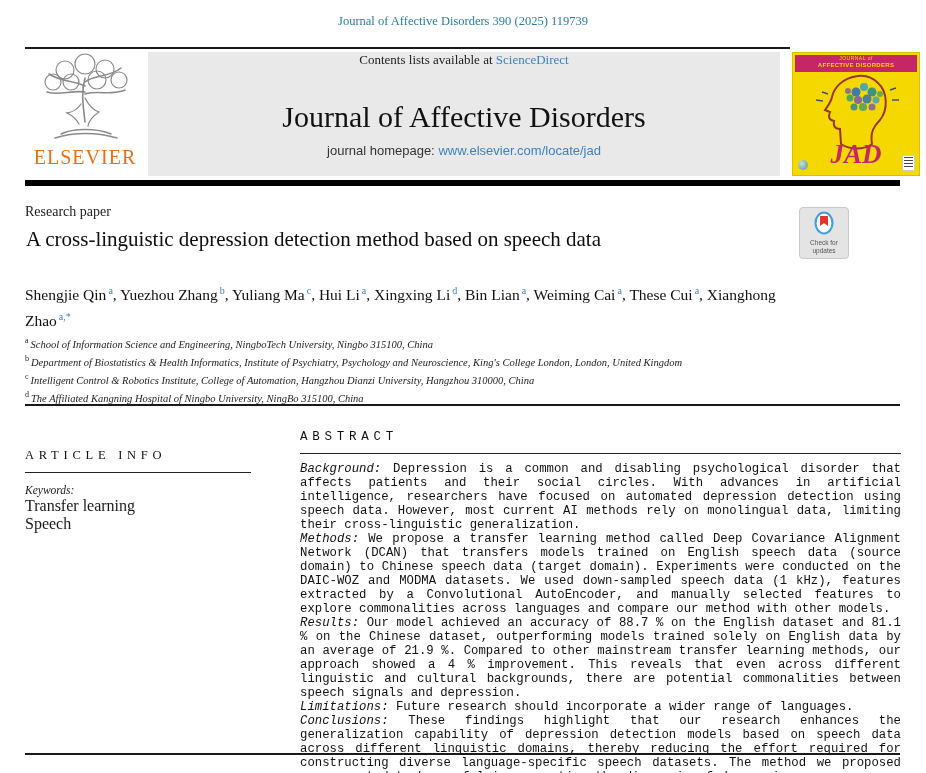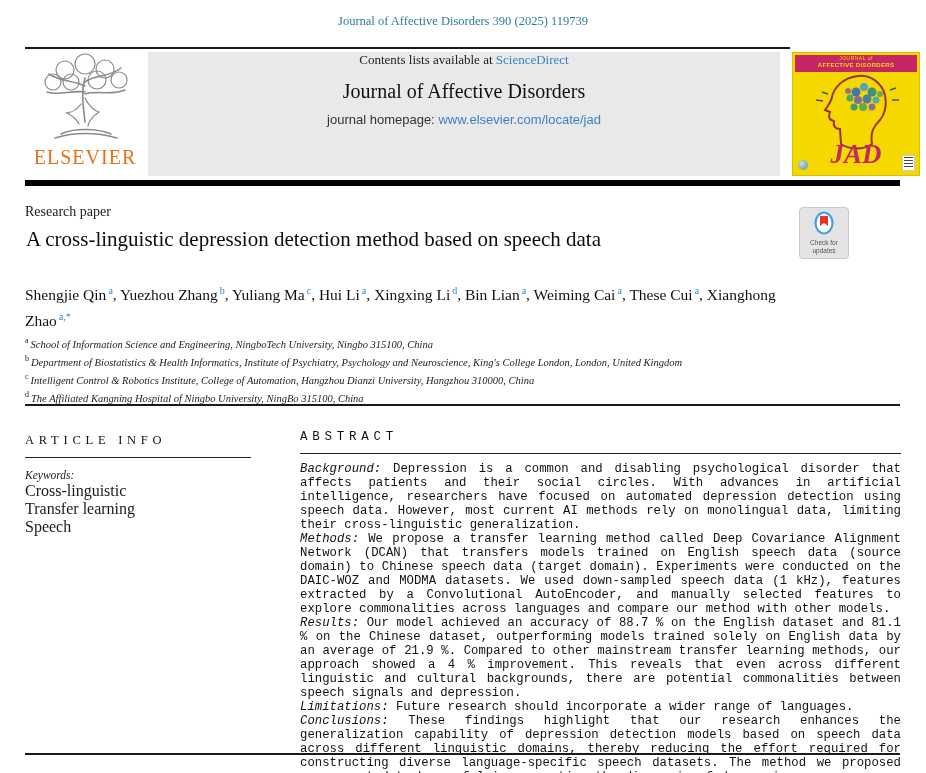--- a/index.html
+++ b/index.html
@@ -19,21 +19,21 @@
 
   
   .masthead{position:absolute;top:52px;left:25px;width:875px;height:124px;}
   .logo{position:absolute;left:0;top:0;width:120px;height:124px;text-align:center;}
   .logo svg{display:block;margin:0 auto;}
   .logo-text{font-size:20px;letter-spacing:1px;color:#e8701a;font-family:"Liberation Serif",serif;
              margin-top:-2px;}
   .banner{position:absolute;left:123px;top:0;width:632px;height:124px;background:#e9e9e9;
           text-align:center;}
   .contents-line{font-size:13px;color:#222;}
-  .journal-title{margin-top:12px;font-size:20px;color:#111;}
+  .journal-title{margin-top:32px;font-size:30px;color:#111;}
   .homepage-line{margin-top:9px;font-size:13px;font-family:"Liberation Sans",sans-serif;color:#333;}
   .link{color:#3b82c4;text-decoration:none;cursor:pointer;}
 
   
   .cover{position:absolute;left:767px;top:0;width:128px;height:124px;background:#f5d800;
          overflow:hidden;box-shadow:0 0 0 1px #d8c100 inset;}
   .cover-band{position:absolute;top:3px;left:3px;right:3px;height:16px;background:#c62566;
               color:#f5d800;font-family:"Liberation Sans",sans-serif;text-align:center;
               line-height:1.15;padding-top:1px;}
   .cover-band .l1{font-size:5px;letter-spacing:.5px;}
@@ -59,21 +59,21 @@
 
   
   .authors{position:absolute;top:280px;left:25px;width:790px;margin:0;font-size:15.5px;
            line-height:22px;color:#111;}
   .authors sup{color:#3b82c4;font-size:10px;margin-left:2px;}
   .affiliations{position:absolute;top:334px;left:25px;width:875px;font-size:10.5px;
                 font-style:italic;line-height:14.5px;color:#222;}
   .affiliations sup{font-style:normal;font-size:8px;margin-right:2px;}
 
   
-  .col-left{position:absolute;top:433px;left:25px;width:230px;}
+  .col-left{position:absolute;top:448px;left:25px;width:230px;}
   .col-right{position:absolute;top:430px;left:300px;width:601px;font-family:Liberation Mono, monospace;}
   .col-heading{font-size:12.5px;letter-spacing:.38em;color:#111;}
   .col-rule{height:1.2px;background:#222;margin-top:9px;}
   .col-left .col-rule{width:226px;}
   .kw-label{font-style:italic;font-size:11.5px;margin-top:10px;line-height:14px;}
 
   .abstract-body{margin-top:8px;}
   .abs-section{margin:0;font-size:12.3px;line-height:14px;text-align:justify;color:#111;}
   .abs-section i{font-style:italic;}
 </style>
@@ -183,21 +183,20 @@
       <div><sup>d</sup><span>The Affiliated Kangning Hospital of Ningbo University, NingBo 315100, China</span></div>
     </div>
 
   <div class="rule rule-mid"></div>
 
   <div class="col-left">
     <div class="col-heading">ARTICLE INFO</div>
     <div class="col-rule"></div>
     <div class="kw-label">Keywords:</div>
     <div id="keywords">
-        <div>Cross-linguistic</div>
         <div>Transfer learning</div>
         <div>Speech</div>
       </div>
   </div>
 
   <div class="col-right">
     <div class="col-heading">ABSTRACT</div>
     <div class="col-rule"></div>
     <div class="abstract-body" id="abstract-sections">
         <p class="abs-section"><i>Background:</i> Depression is a common and disabling psychological disorder that affects patients and their social circles. With advances in artificial intelligence, researchers have focused on automated depression detection using speech data. However, most current AI methods rely on monolingual data, limiting their cross-linguistic generalization.</p>

